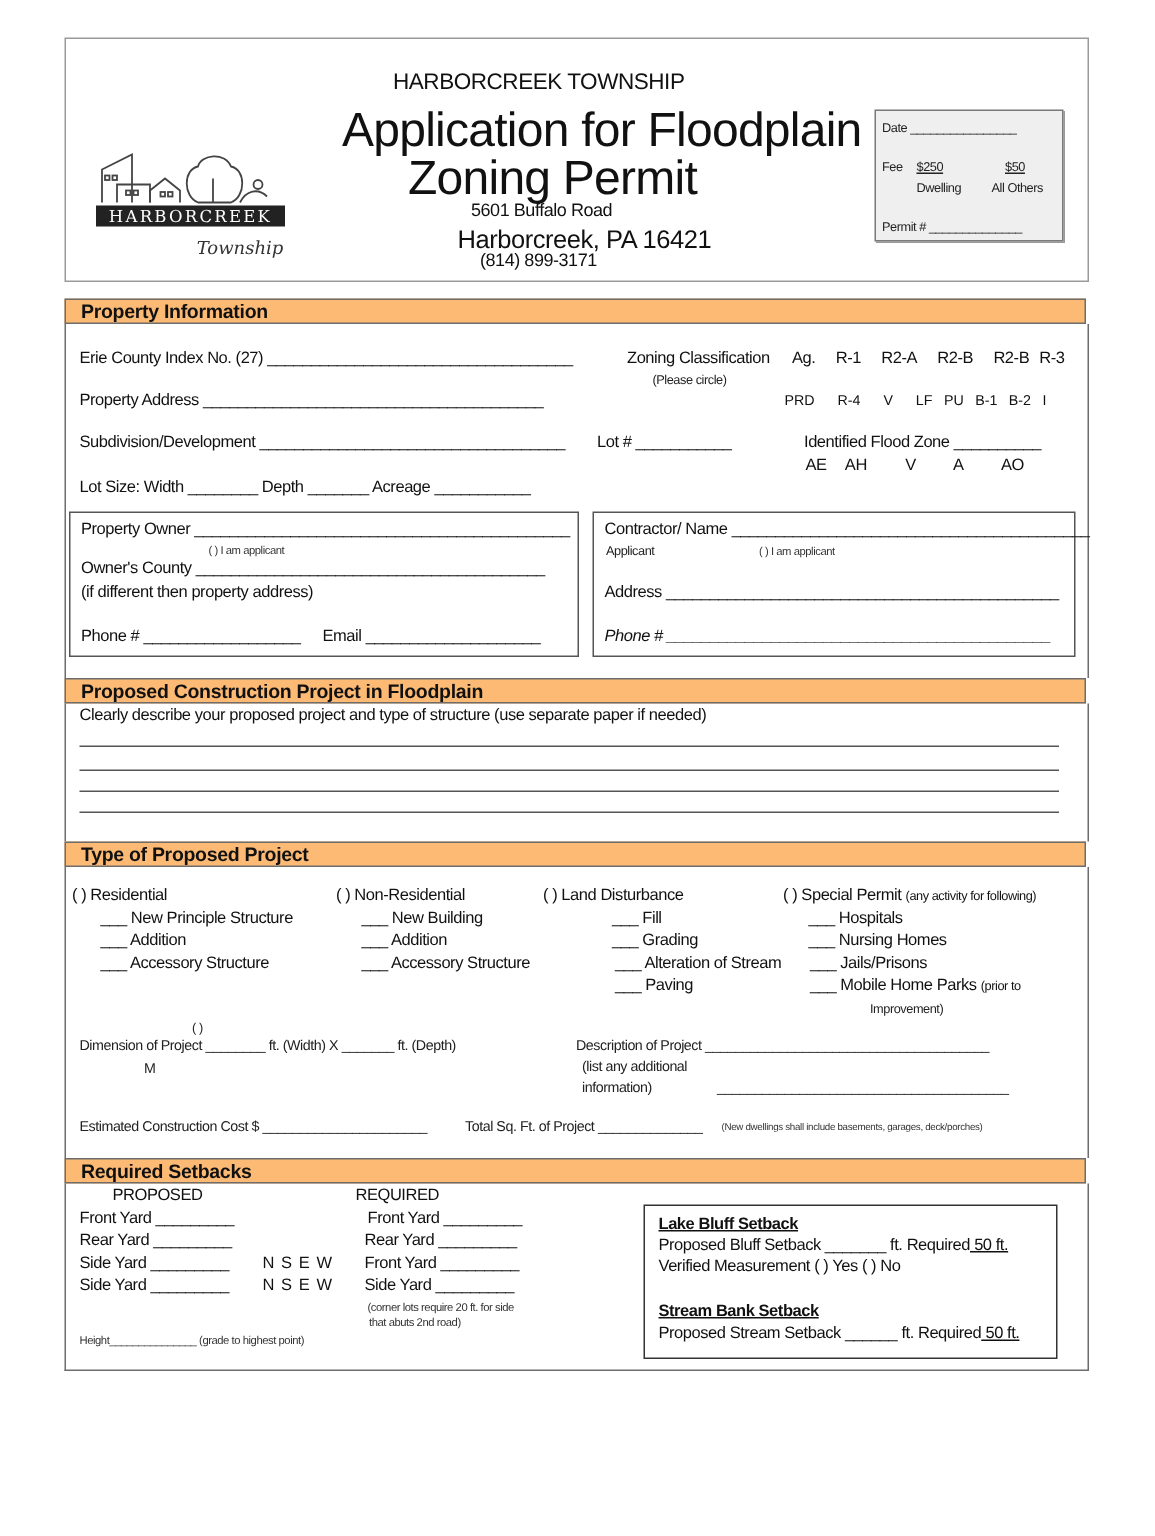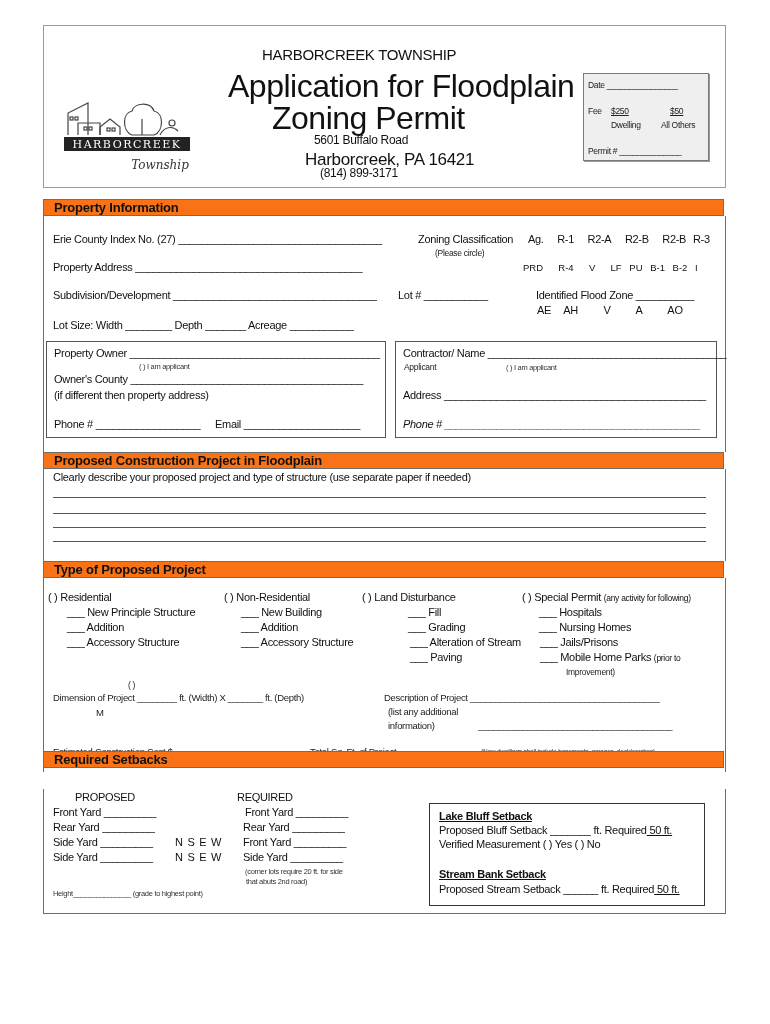--- a/index.html
+++ b/index.html
@@ -3,21 +3,21 @@
 <meta charset="utf-8">
 <style>
   html, body { margin: 0; padding: 0; background: #ffffff; }
   body { width: 770px; height: 1024px; position: relative; font-family: "Liberation Sans", sans-serif; color: #111; overflow: hidden; }
   .abs { position: absolute; white-space: nowrap; }
   .sm { font-size: 11px; letter-spacing: -0.3px; }
   .xs { font-size: 8.5px; letter-spacing: -0.3px; color: #222; }
   .xxs { font-size: 7.5px; letter-spacing: -0.3px; color: #333; }
   .header-box { position: absolute; left: 43px; top: 25px; width: 681px; height: 161px; border: 1px solid #9a9a9a; }
   .section-outer { position: absolute; left: 43px; width: 681px; border: 1px solid #6d6d6d; border-top: none; border-bottom: none; }
-  .sect-head { position: absolute; left: 43px; width: 681px; height: 17px; background: #f97316; border: 1px solid #6d6d6d; font-weight: bold; font-size: 13px; letter-spacing: -0.2px; padding-left: 10px; box-sizing: border-box; line-height: 16px; }
+  .sect-head { position: absolute; left: 43px; width: 681px; height: 17px; background: #fdba74; border: 1px solid #6d6d6d; font-weight: bold; font-size: 13px; letter-spacing: -0.2px; padding-left: 10px; box-sizing: border-box; line-height: 16px; }
   .fee-box { position: absolute; left: 583px; top: 73px; width: 124px; height: 86px; background: #efefef; border: 1px solid #7a7a7a; box-shadow: 1px 1px 0 #999; }
   .sub-box { position: absolute; border: 1px solid #555; background: #fff; }
   .title1 { font-size: 15px; letter-spacing: -0.3px; }
   .title2 { font-weight: normal; font-size: 32px; letter-spacing: -0.5px; }
   .underline { text-decoration: underline; }
   .logo { position: absolute; left: 60px; top: 95px; width: 135px; height: 85px; }
   .rule { position: absolute; height: 0; border-top: 1px solid #555; }
 </style>
 </head>
 <body>
@@ -146,36 +146,36 @@
   <span>( )  Special Permit</span>
   <span style="font-size:8.5px;">(any activity for following)</span>
 </div>
 <div class="abs sm" style="left:539px;top:606px;">___ Hospitals</div>
 <div class="abs sm" style="left:539px;top:621px;">___ Nursing Homes</div>
 <div class="abs sm" style="left:540px;top:636px;">___ Jails/Prisons</div>
 <div class="abs sm" style="left:540px;top:651px;">
   <span>___ Mobile Home Parks</span>
   <span style="font-size:8.5px;">(prior to</span>
 </div>
-<div class="abs xs" style="left:566px;top:667px;">Improvement)</div>
+<div class="abs xs" style="left:580px;top:667px;">Improvement)</div>
 
 <div class="abs xs" style="left:128px;top:680px;">( )</div>
 <div class="abs xs" style="left:53px;top:692px;font-size:9.5px;">Dimension of Project ________ ft. (Width)  X  _______ ft. (Depth)</div>
 <div class="abs xs" style="left:96px;top:707px;font-size:9.5px;">M</div>
 
 <div class="abs xs" style="left:384px;top:692px;font-size:9.5px;">Description of Project ______________________________________</div>
 <div class="abs xs" style="left:388px;top:706px;font-size:9.5px;">(list any additional</div>
 <div class="abs xs" style="left:388px;top:720px;font-size:9.5px;">information)</div>
 <div class="abs xs" style="left:478px;top:720px;font-size:9.5px;">_______________________________________</div>
 
 <div class="abs xs" style="left:53px;top:746px;font-size:9.5px;">Estimated Construction Cost $ ______________________</div>
 <div class="abs xs" style="left:310px;top:746px;font-size:9.5px;">Total Sq. Ft. of Project ______________</div>
 <div class="abs" style="left:481px;top:748px;font-size:6.5px;color:#333;letter-spacing:-0.2px;">(New dwellings shall include basements, garages, deck/porches)</div>
 
-<div class="sect-head" style="top:751px;">Required Setbacks</div>
+<div class="sect-head" style="top:772px;">Required Setbacks</div>
 <div class="section-outer" style="top:789px;height:124px;border-bottom:1px solid #6d6d6d;"></div>
 
 <div class="abs sm" style="left:75px;top:791px;">PROPOSED</div>
 <div class="abs sm" style="left:237px;top:791px;">REQUIRED</div>
 
 <div class="abs sm" style="left:53px;top:806px;">Front Yard  _________</div>
 <div class="abs sm" style="left:53px;top:821px;">Rear Yard  _________</div>
 <div class="abs sm" style="left:53px;top:836px;">Side Yard  _________</div>
 <div class="abs sm" style="left:53px;top:851px;">Side Yard  _________</div>
 <div class="abs sm" style="left:175px;top:836px;word-spacing:2px;">N  S  E  W</div>

